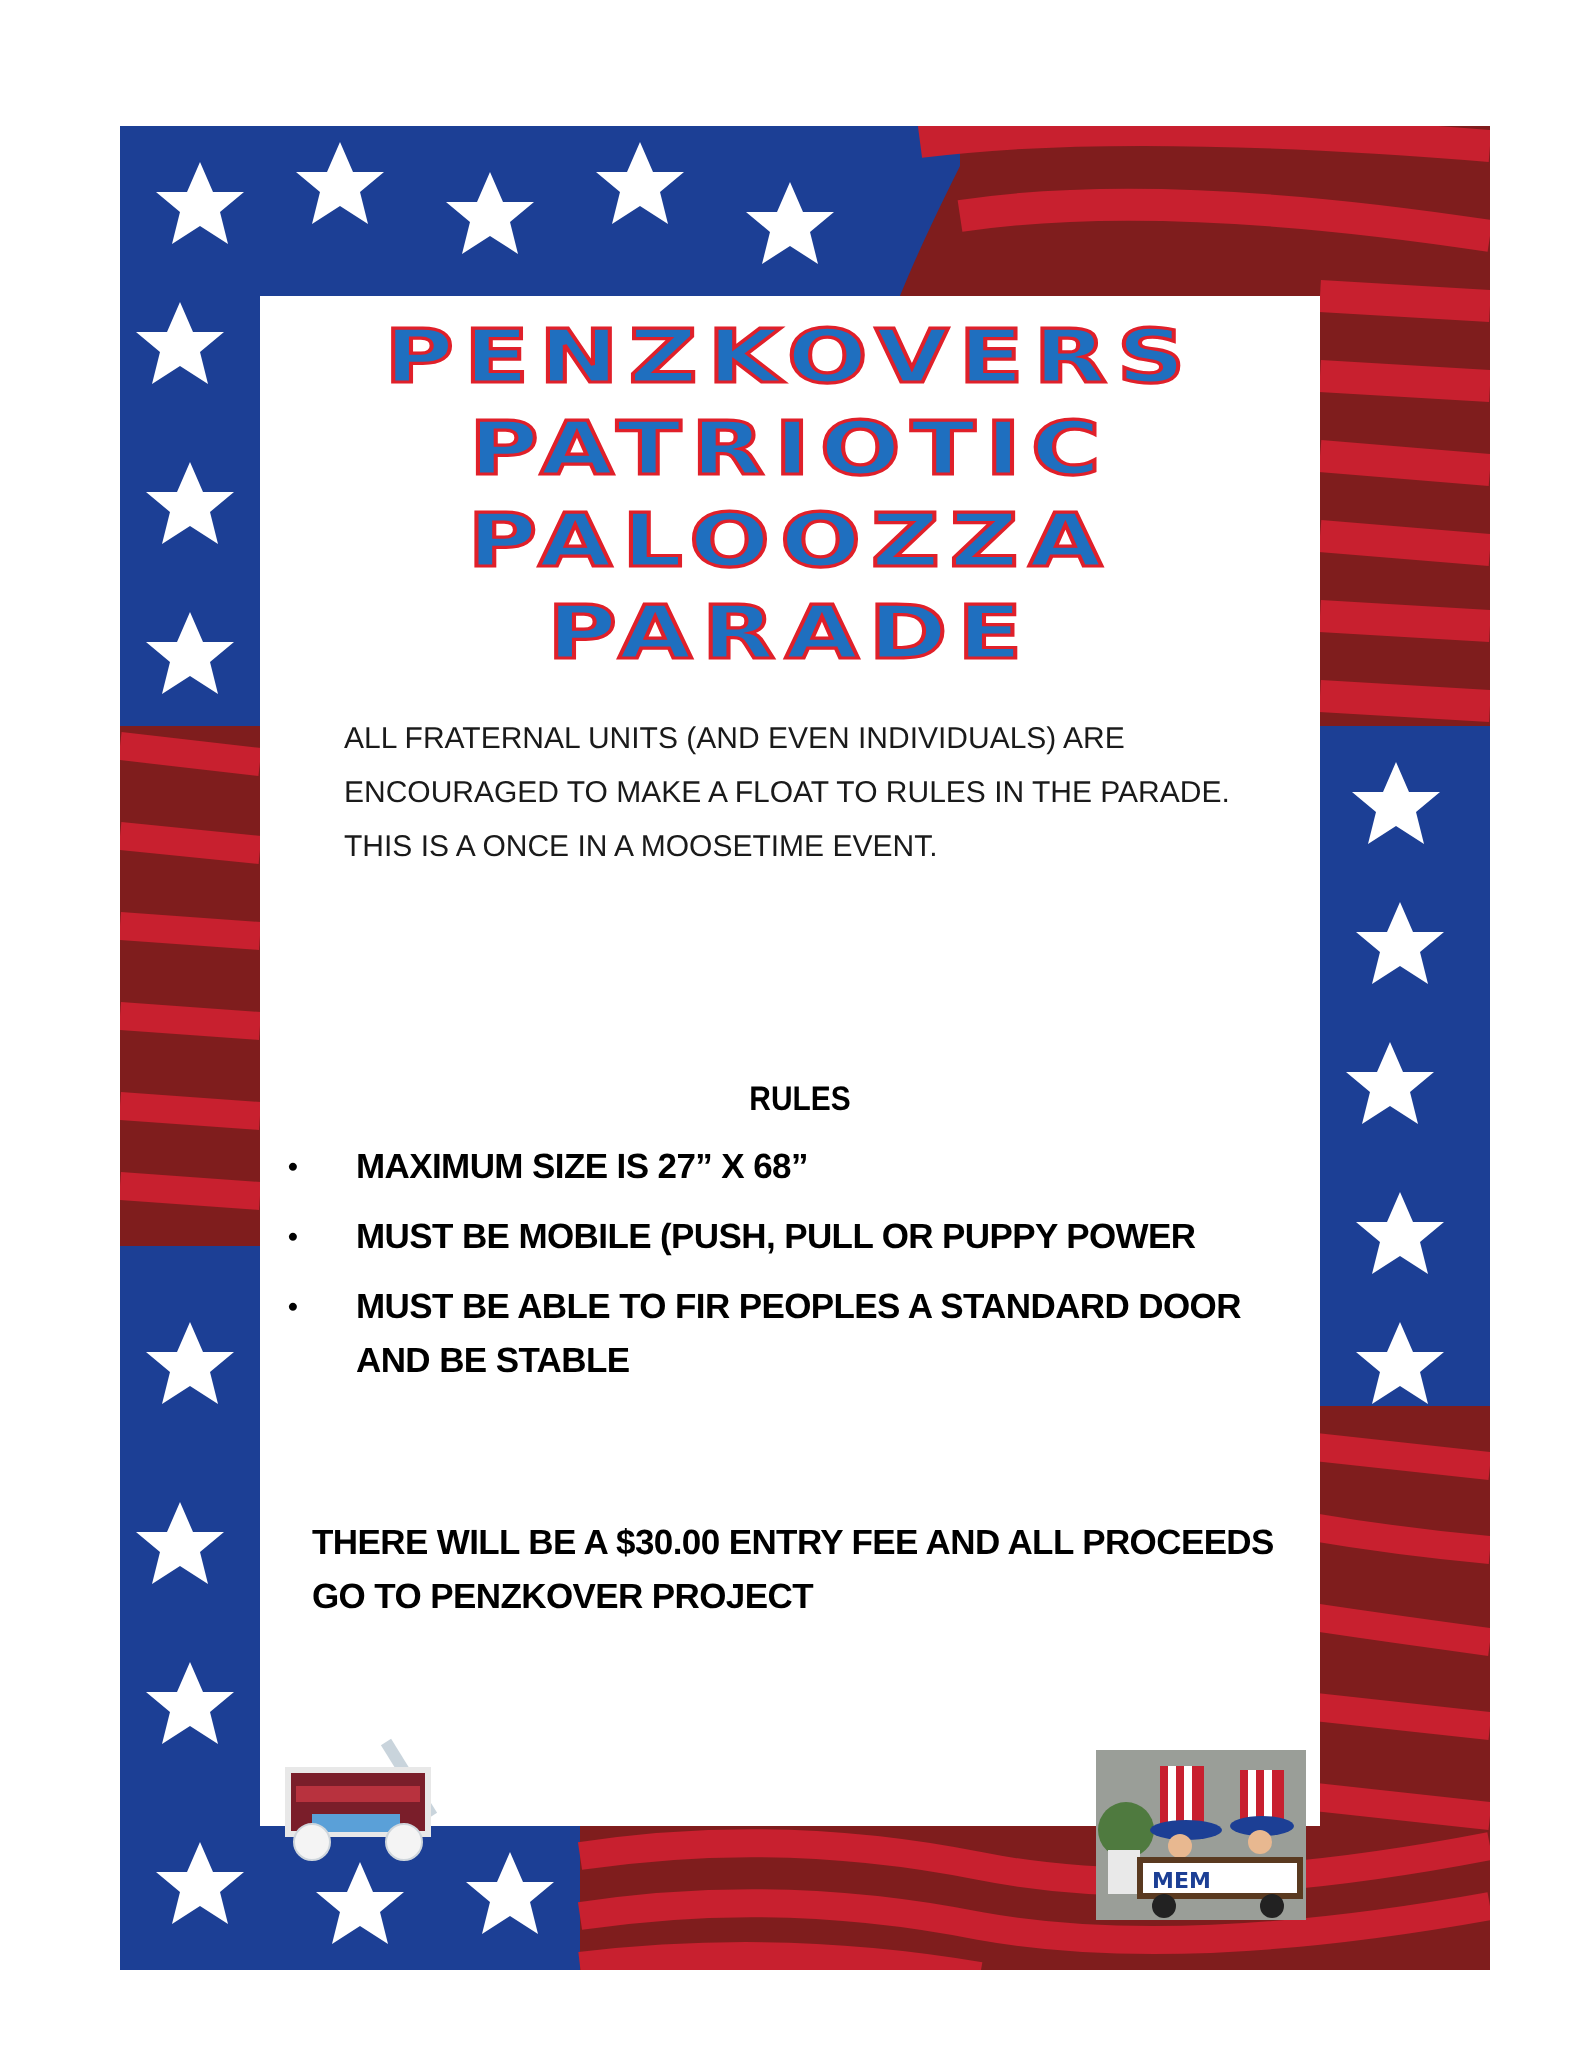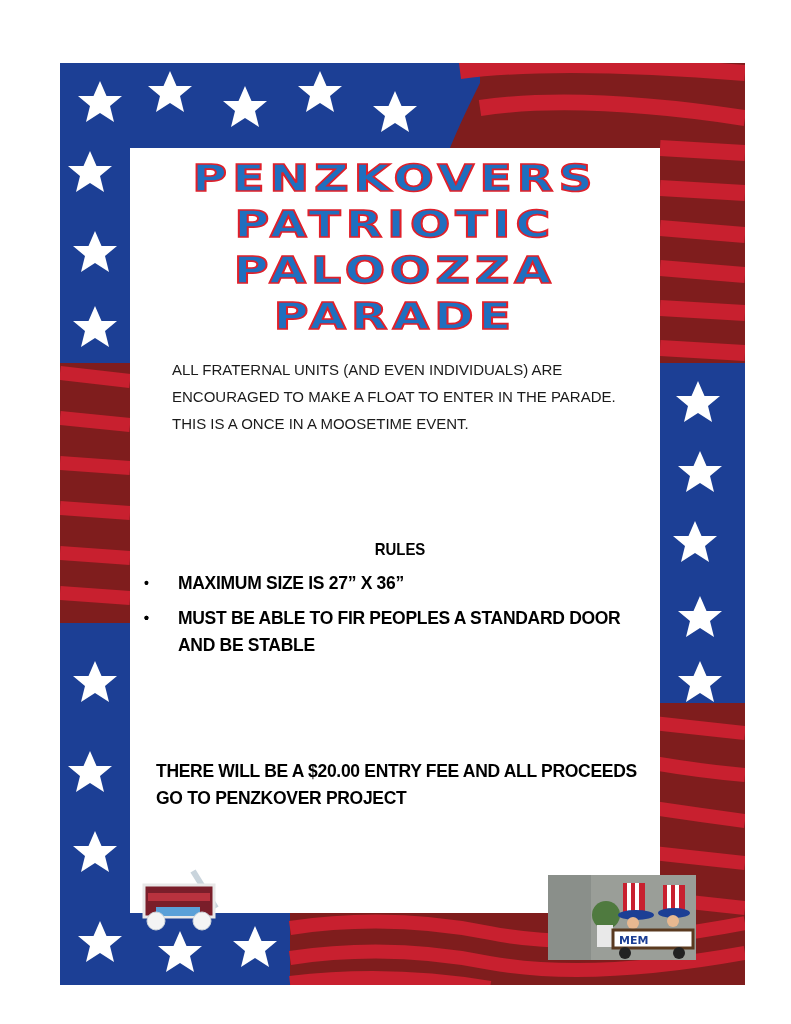--- a/index.html
+++ b/index.html
@@ -50,21 +50,21 @@
     position: absolute; left: 26px; top: 610px; width: 500px;
     font-family: "Liberation Sans", sans-serif; font-weight: bold; font-size: 17.5px;
     line-height: 27px; color: #000; letter-spacing: -0.3px;
   }
   .closing p { margin: 0 0 8px 0; }
   .wagon-left {
     position: absolute; left: 8px; top: 715px; width: 100px; height: 70px;
   }
   .photo-right {
     position: absolute; left: 418px; top: 727px; width: 105px; height: 85px;
-    background: #8a8f8a; overflow: hidden; padding-left: 43px;
+    background: #8a8f8a; overflow: hidden;
   }
 </style>
 </head>
 <body>
 
 <div class="frame">
   <svg class="border" width="685" height="922" viewBox="0 0 685 922">
     <defs>
       <g id="star">
         <polygon points="0,-22 6.5,-7 22,-7 10,3 14,19 0,10 -14,19 -10,3 -22,-7 -6.5,-7" fill="#ffffff"></polygon>
@@ -138,41 +138,42 @@
 
   <div class="panel">
     <div class="title">
       <span class="line">PENZKOVERS</span>
       <span class="line">PATRIOTIC</span>
       <span class="line">PALOOZZA</span>
       <span class="line">PARADE</span>
     </div>
 
     <div class="intro">
-      <p>ALL FRATERNAL UNITS (AND EVEN INDIVIDUALS) ARE ENCOURAGED TO MAKE A FLOAT TO ENTER IN THE PARADE. THIS IS A ONCE IN A MOOSETIME EVENT.</p>
+      <p>ALL FRATERNAL UNITS (AND EVEN INDIVIDUALS) ARE ENCOURAGED TO MAKE A FLOAT TO RULES IN THE PARADE. THIS IS A ONCE IN A MOOSETIME EVENT.</p>
     </div>
 
     <div class="rules-heading">RULES</div>
 
     <ul class="rules">
       <li>
         <span class="bullet">•</span>
-        <span>MAXIMUM SIZE IS 27” X 36”</span>
+        <span>MAXIMUM SIZE IS 27” X 68”</span>
       </li>
       <li>
         <span class="bullet">•</span>
+        <span>MUST BE MOBILE (PUSH, PULL OR PUPPY POWER</span>
       </li>
       <li>
         <span class="bullet">•</span>
         <span>MUST BE ABLE TO FIR PEOPLES A STANDARD DOOR AND BE STABLE</span>
       </li>
     </ul>
 
     <div class="closing">
-      <p>THERE WILL BE A $20.00 ENTRY FEE AND ALL PROCEEDS GO TO PENZKOVER PROJECT</p>
+      <p>THERE WILL BE A $30.00 ENTRY FEE AND ALL PROCEEDS GO TO PENZKOVER PROJECT</p>
     </div>
 
     <svg class="wagon-left" viewBox="0 0 100 70">
       <line x1="55" y1="8" x2="78" y2="45" stroke="#c9d4dc" stroke-width="6"></line>
       <rect x="6" y="22" width="70" height="32" fill="#7a1e2a" stroke="#e8e8e8" stroke-width="3"></rect>
       <rect x="10" y="30" width="62" height="8" fill="#b8323e"></rect>
       <rect x="18" y="44" width="44" height="9" fill="#5aa0d8"></rect>
       <circle cx="18" cy="58" r="9" fill="#f4f4f4" stroke="#cfd6dc"></circle>
       <circle cx="64" cy="58" r="9" fill="#f4f4f4" stroke="#cfd6dc"></circle>
     </svg>

